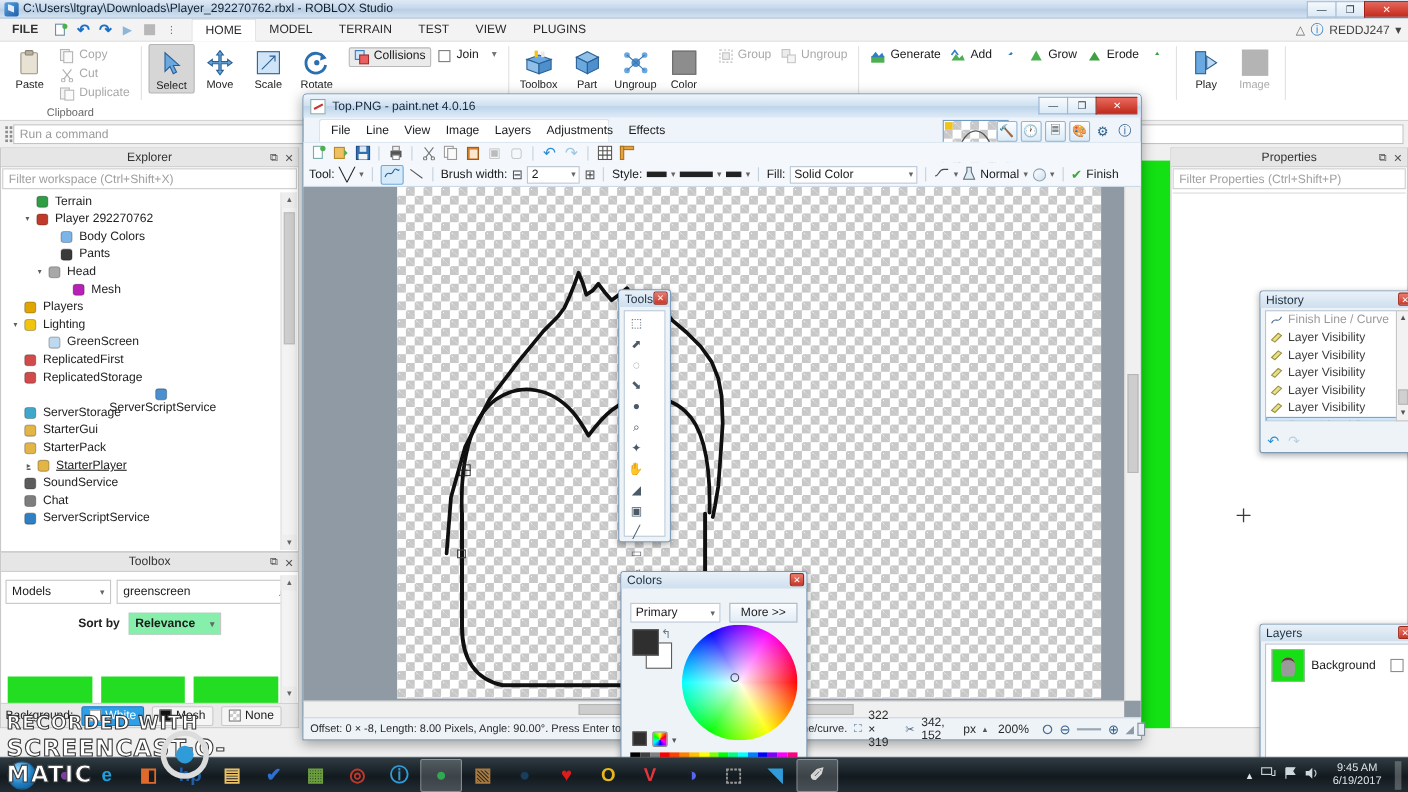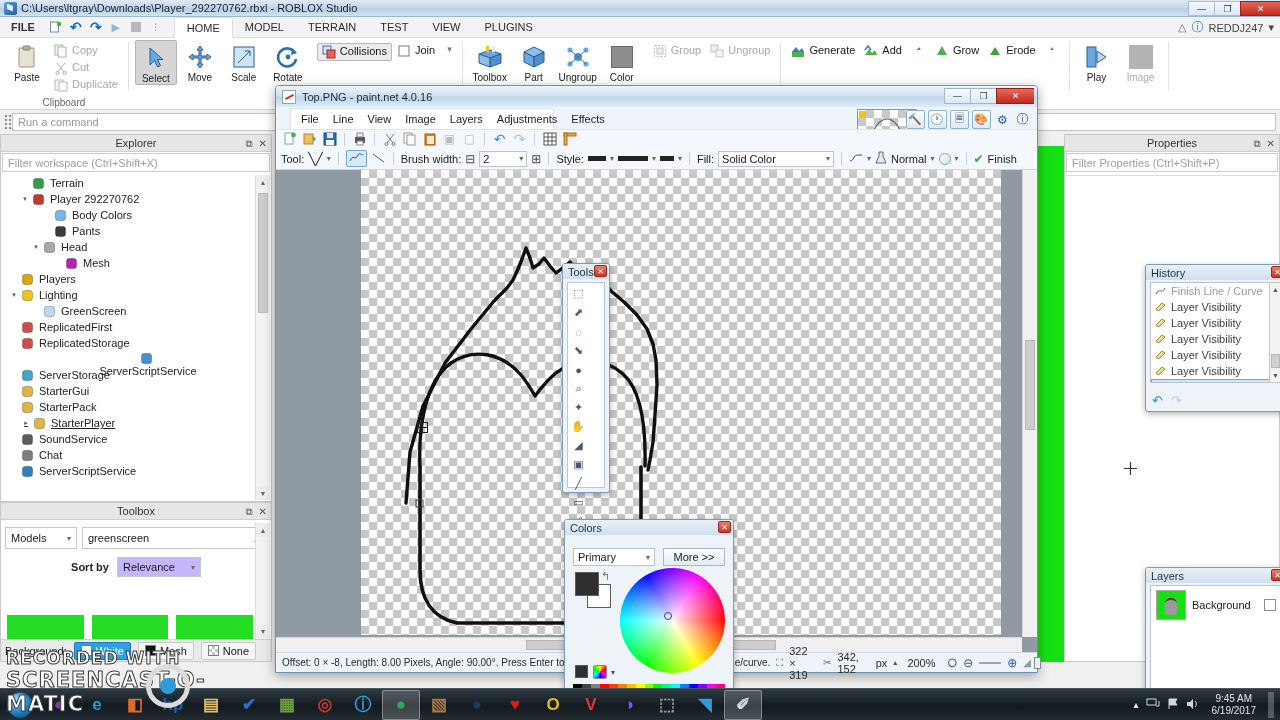--- a/index.html
+++ b/index.html
@@ -82,28 +82,28 @@
   .trow { height:16px; display:flex; align-items:center; font-size:11px; color:#222; white-space:nowrap;}
   .tarrow { width:12px; text-align:center; font-size:7px; color:#5d5d5d; flex:none;}
   .ticon { width:15px; height:14px; margin-right:4px; flex:none; display:flex; align-items:center; justify-content:center; }
   .vscroll { position:absolute; right:1px; top:40px; bottom:1px; width:15px; background:#f3f3f3; border-left:1px solid #dedede;}
   .vscroll .up,.vscroll .dn{height:14px;display:flex;align-items:center;justify-content:center;font-size:7px;color:#666;background:#eee;}
   .vscroll .thumb{position:absolute;left:2px;right:2px;top:18px;height:120px;background:#cdcdcd;border:1px solid #bbb;}
 
   
   #toolbox { left:0; top:502px; width:272px; height:160px; }
   .tb-row1 { position:absolute; left:4px; top:24px; right:4px; height:22px; display:flex; gap:5px;}
-  .sel-box { width:72px; border:1px solid #c6c6c6; background:#fff; display:flex; align-items:center;
+  .sel-box { width:96px; border:1px solid #c6c6c6; background:#fff; display:flex; align-items:center;
     justify-content:space-between; padding:0 5px; font-size:11px; }
   .srch-box { flex:1; border:1px solid #c6c6c6; background:#fff; display:flex; align-items:center;
     justify-content:space-between; padding:0 5px; font-size:11px; }
   .tb-sort { position:absolute; left:0; right:0; top:54px; display:flex; align-items:center; justify-content:center; gap:8px; }
   .tb-sort .lbl { font-size:11px; font-weight:bold; color:#222; }
-  .sort-sel { width:84px; height:20px; border:1px solid #c6c6c6; background:#c4b5fd; display:flex;
-    align-items:center; justify-content:space-between; padding:0 5px; font-size:11px;}
+  .sort-sel { width:84px; height:20px; border:1px solid #c6c6c6; background:#86efac; display:flex;
+    align-items:center; justify-content:space-between; padding:0 5px; font-size:11px;font-weight:bold;}
   .tb-thumbs { position:absolute; left:6px; right:18px; top:112px; height:28px; display:flex; gap:8px;}
   .tb-thumbs div { flex:1; background:#22dd22; }
   .tb-bg { position:absolute; left:0; right:0; bottom:0; height:22px; background:#eaeaea; border-top:1px solid #d2d2d2;
     display:flex; align-items:center; gap:7px; padding-left:4px; font-size:11px; }
   .bgchip { display:flex; align-items:center; gap:4px; padding:2px 6px; border:1px solid #c9c9c9; background:#f5f5f5; border-radius:2px;}
   .bgchip.on { background:#2fa0e8; color:#fff; border-color:#1b7bbd; }
   .bgsw { width:11px; height:11px; border:1px solid #7d7d7d; }
 
   
   #properties { left:1064px; top:134px; width:216px; height:528px; }

